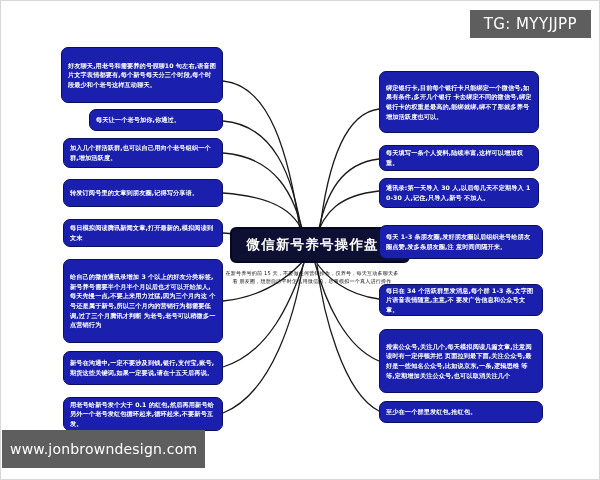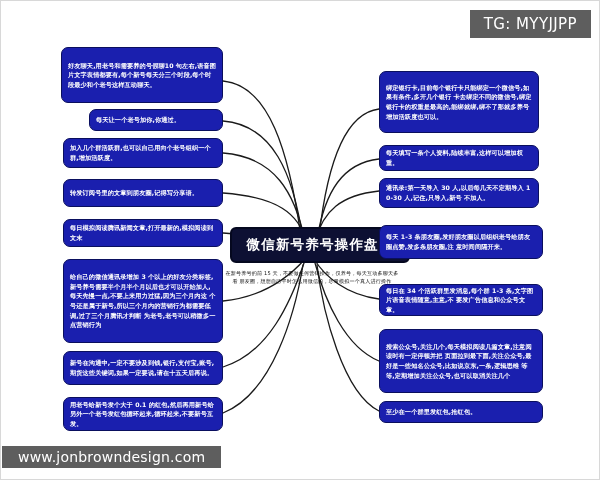--- a/index.html
+++ b/index.html
@@ -96,22 +96,22 @@
     right: 8px;
     top: 9px;
     height: 28px;
     padding: 0 14px;
     font-size: 15px;
     letter-spacing: 0.4px;
   }
   #watermark-site {
     left: 1px;
     bottom: 11px;
-    height: 22px;
-    padding: 0 16px;
+    height: 38px;
+    padding: 0 8px;
     font-size: 14px;
     letter-spacing: 0.2px;
   }
 </style>
 </head>
 <body>
 
 <div id="canvas">
 
   <svg id="links" viewBox="0 0 600 480" xmlns="http://www.w3.org/2000/svg">

